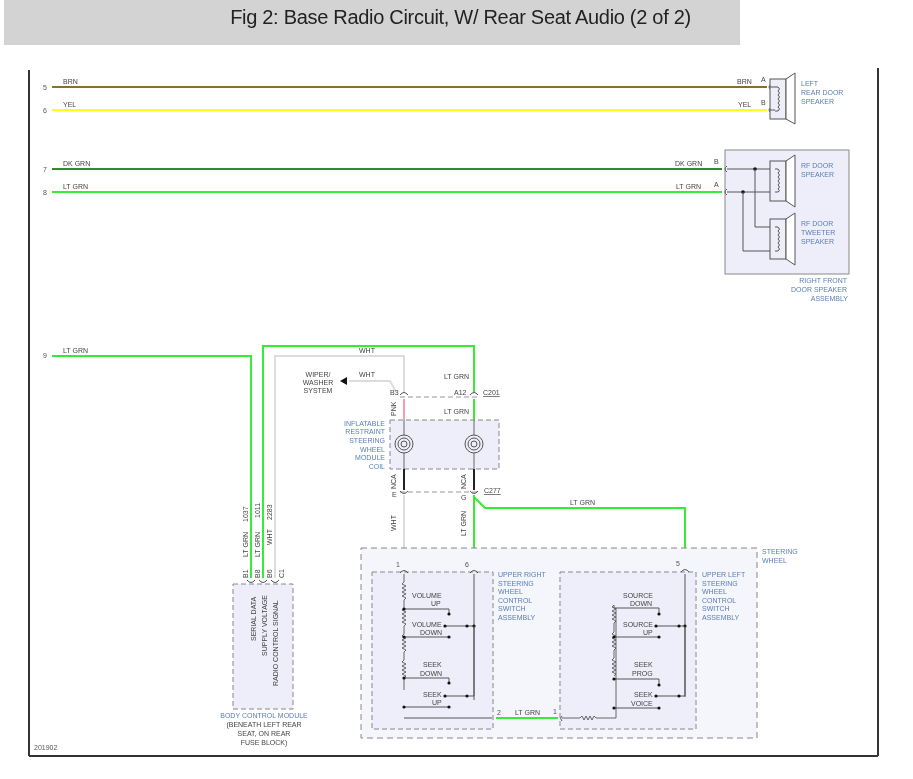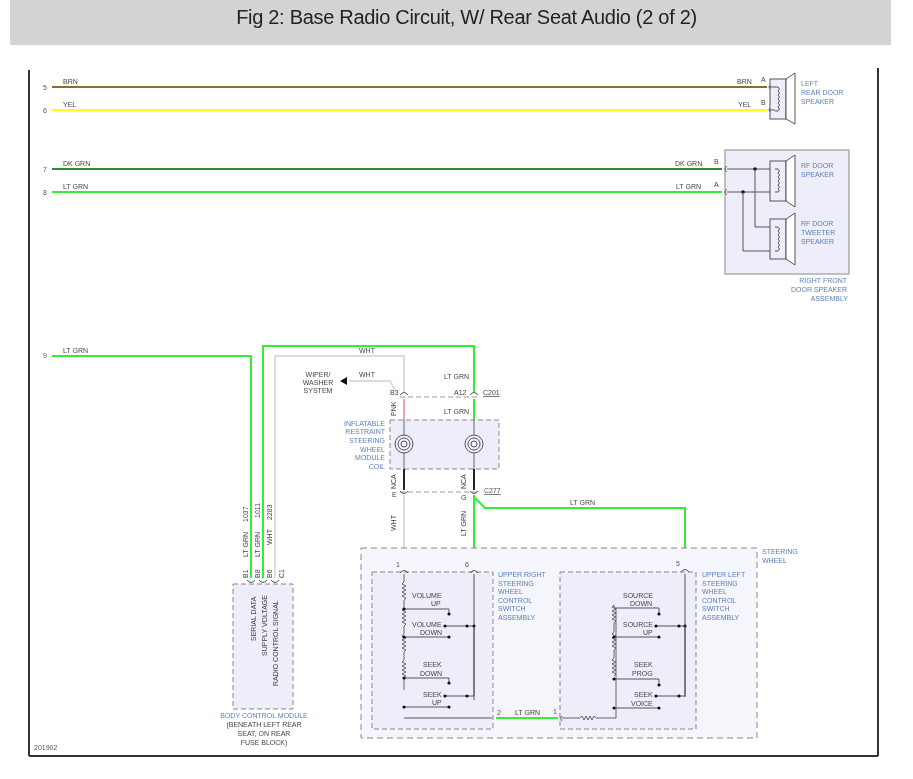--- a/index.html
+++ b/index.html
@@ -1,17 +1,17 @@
 <!DOCTYPE html>
 <html><head>
 <meta charset="utf-8">
 <style>
   html, body { margin:0; padding:0; background:#ffffff; }
   body { width:913px; height:779px; position:relative; overflow:hidden; font-family:"Liberation Sans", sans-serif; }
-  #title-bar { position:absolute; left:10px; top:0; width:881px; height:45px; background:#d3d3d3; }
+  #title-bar { position:absolute; left:4px; top:0; width:736px; height:45px; background:#d3d3d3; }
   #title-text { position:absolute; left:0; top:0; width:913px; height:45px; line-height:34px; text-align:center; font-family:"Liberation Sans Narrow","Liberation Sans", sans-serif; font-size:20px; color:#222; letter-spacing:-0.3px; }
   svg { position:absolute; left:0; top:0; }
   .t { font-family:"Liberation Sans", sans-serif; font-size:7px; fill:#444; }
   .tb { font-family:"Liberation Sans", sans-serif; font-size:7px; fill:#5a7fb5; }
   .tn { font-family:"Liberation Sans", sans-serif; font-size:7px; fill:#555; }
 </style>
 </head>
 <body>
 
 <div id="title-bar">

